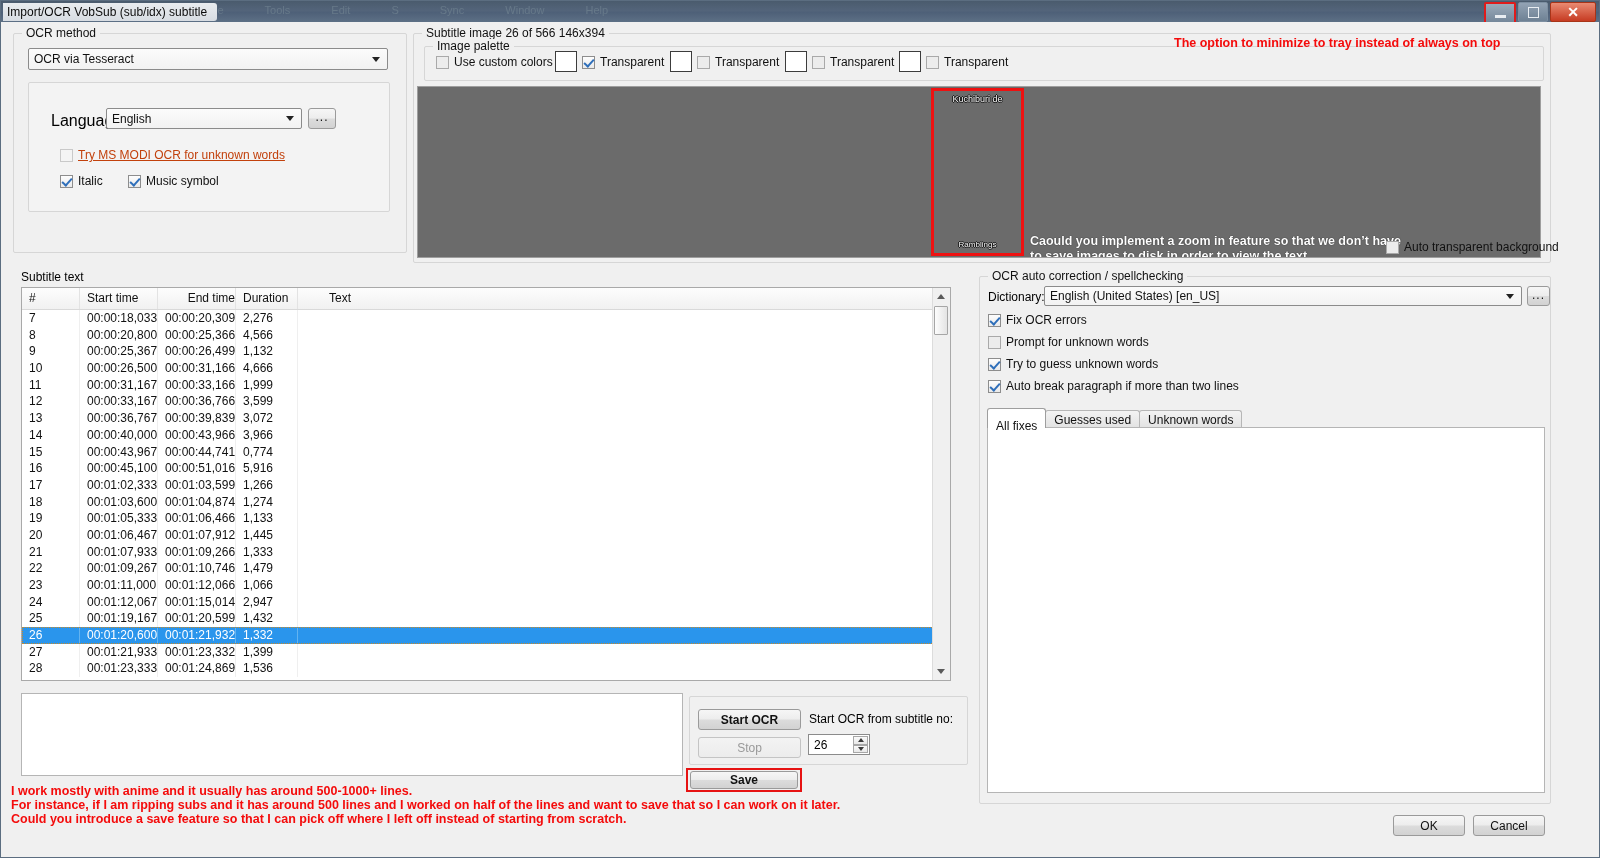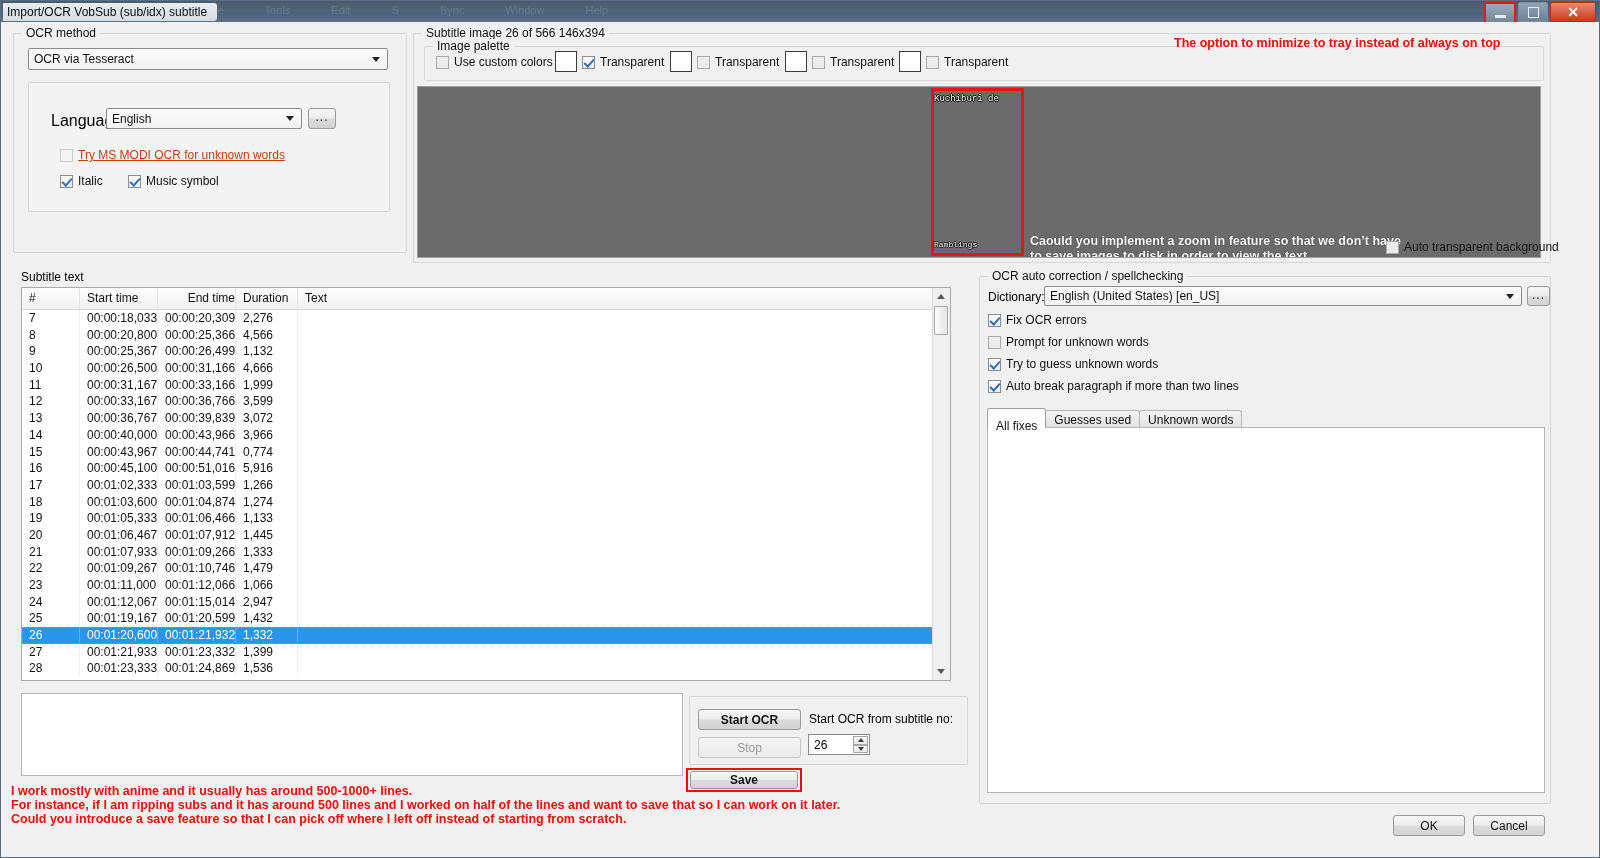--- a/index.html
+++ b/index.html
@@ -64,38 +64,38 @@
   
   #listview{position:absolute;left:20px;top:286px;width:930px;height:394px;
     background:#fff;border:1px solid #a9a9a9;box-sizing:border-box;overflow:hidden;}
   #lv-head{display:flex;height:21px;background:linear-gradient(to bottom,#fdfdfd,#f1f1f1);
     border-bottom:1px solid #d9d9d9;font-size:12px;color:#111;}
   #lv-head div{box-sizing:border-box;border-right:1px solid #e3e3e3;padding:3px 0 0 7px;overflow:hidden;white-space:nowrap;}
   .lvrow{display:flex;height:16.7px;font-size:12px;color:#111;}
   .lvrow div{box-sizing:border-box;border-right:1px solid #efefef;padding:1px 0 0 7px;overflow:hidden;white-space:nowrap;}
   .lvrow.sel{background:#2a95ec;color:#fff;outline:1px dotted #c78a2a;outline-offset:-1px;}
   .lvrow.sel div{border-right-color:#63b3f0;}
-  .c0{width:58px;} .c1{width:78px;} .c2{width:78px;text-align:right;} .c3{width:62px;} .c4{flex:1;}
+  .c0{width:58px;} .c1{width:78px;} .c2{width:78px;text-align:right;} .c3{width:62px;} .c4{flex:1;margin-left:24px;}
   #vscroll{position:absolute;right:0;top:0;width:17px;height:100%;
     background:#f0f0f0;border-left:1px solid #dcdcdc;}
   #vscroll .arrow-up,#vscroll .arrow-dn{position:absolute;left:0;width:16px;height:17px;display:flex;
     align-items:center;justify-content:center;}
   #vscroll .arrow-up{top:0;} #vscroll .arrow-dn{bottom:0;}
   #vscroll .tri{width:0;height:0;border-left:4px solid transparent;border-right:4px solid transparent;}
   #vscroll .tri.up{border-bottom:5px solid #5a5a5a;}
   #vscroll .tri.dn{border-top:5px solid #5a5a5a;}
   #vthumb{position:absolute;left:1px;top:18px;width:14px;height:29px;box-sizing:border-box;
     background:linear-gradient(to right,#fdfdfd,#e4e4e4);border:1px solid #a6a6a6;border-radius:1px;}
   
   #preview{position:absolute;left:416px;top:85px;width:1124px;height:172px;
     background:#6b6b6b;border:1px solid #9e9e9e;box-sizing:border-box;overflow:hidden;}
   #subimg{position:absolute;left:513px;top:1px;width:93px;height:168px;
     border:3px solid #ee1111;box-sizing:border-box;background:#6b6b6b;}
-  #subimg .stxt{position:absolute;left:0;right:0;text-align:left;color:#f2f2f2;
-    font-size:9px;font-family:Liberation Mono, monospace;
+  #subimg .stxt{position:absolute;left:0;right:0;text-align:center;color:#f2f2f2;
+    font-size:9px;font-family:Liberation Sans, sans-serif;
     text-shadow:-1px 0 #111,1px 0 #111,0 -1px #111,0 1px #111;white-space:nowrap;}
   #subimg .top{top:3px;} #subimg .bot{bottom:4px;font-size:8px;}
   .ann-img{position:absolute;color:#fff;font-weight:bold;font-size:12.5px;line-height:15px;
     text-shadow:0 0 1px #000;}
   
   .ann-red{position:absolute;color:#f40b0b;font-weight:bold;white-space:nowrap;}
   
   .tabstrip{position:absolute;display:flex;align-items:flex-end;}
   .tab{box-sizing:border-box;height:18px;padding:2px 8px 0;font-size:12px;
     border:1px solid #b6b6b6;border-bottom:none;border-radius:3px 3px 0 0;

